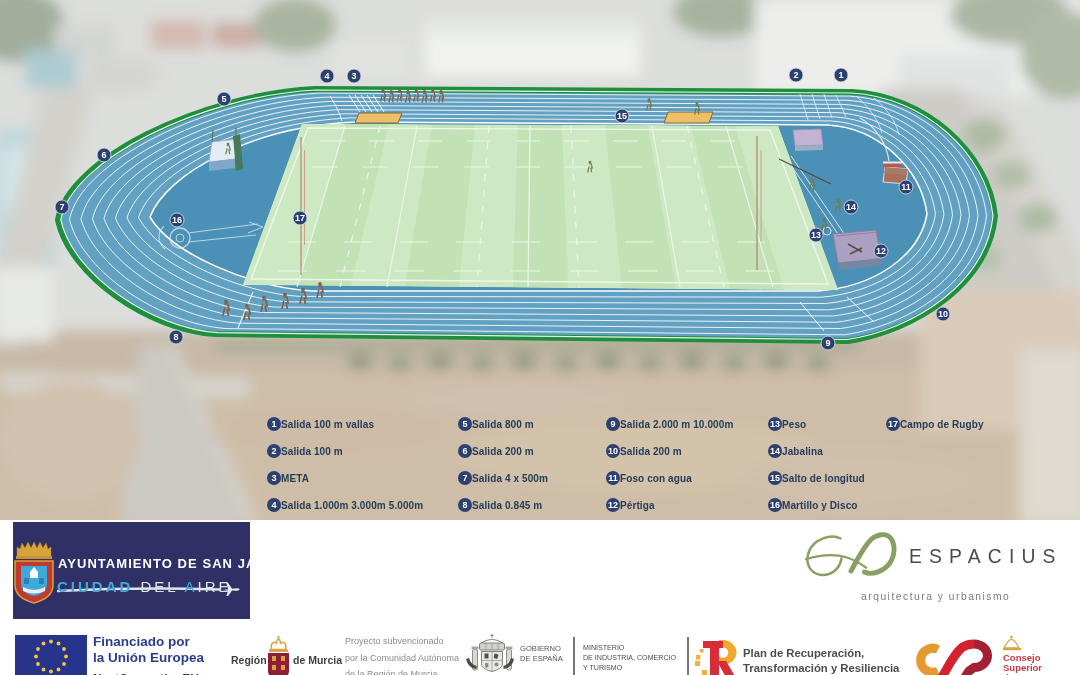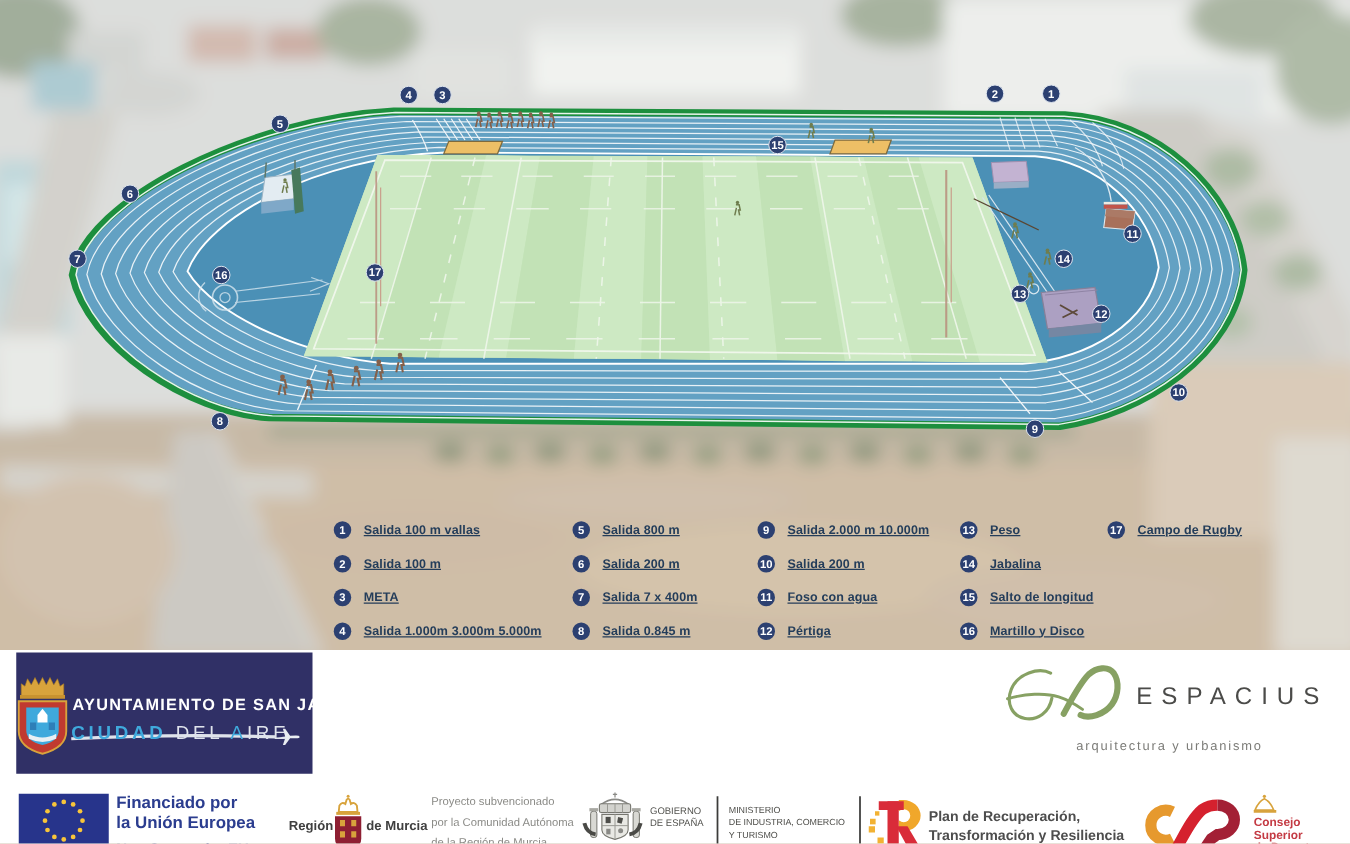--- a/index.html
+++ b/index.html
@@ -1,20 +1,20 @@
 <!DOCTYPE html>
 <html><head><meta charset="utf-8">
 <style>
 html,body{margin:0;padding:0;background:#fff;}
 #page{position:relative;width:1080px;height:675px;overflow:hidden;font-family:"Liberation Sans",sans-serif;background:#d8d3ca;}
 #page svg{position:absolute;left:0;top:0;}
 .li{position:absolute;white-space:nowrap;display:flex;align-items:center;}
 .ln{width:14px;height:14px;border-radius:50%;background:#2c4071;color:#fff;font-size:9px;font-weight:bold;
 display:inline-flex;align-items:center;justify-content:center;flex:none;}
-.lt{margin-left:10px;font-size:10px;font-weight:bold;color:#243d5a;letter-spacing:0.1px;text-decoration:underline;}
+.lt{margin-left:0;font-size:10px;font-weight:bold;color:#243d5a;letter-spacing:0.1px;}
 </style></head>
 <body>
 <div id="page">
 
 <svg width="1080" height="675" viewBox="0 0 1080 675">
 <defs>
         <filter id="b6" x="-20%" y="-20%" width="140%" height="140%">
           <feGaussianBlur stdDeviation="7"></feGaussianBlur>
         </filter>
       </defs>
@@ -436,21 +436,21 @@
       <span class="lt">Salida 800 m</span>
     </div>
 
 <div class="li" style="left:458px;top:444px">
       <span class="ln">6</span>
       <span class="lt">Salida 200 m</span>
     </div>
 
 <div class="li" style="left:458px;top:471px">
       <span class="ln">7</span>
-      <span class="lt">Salida 7 x 400m</span>
+      <span class="lt">Salida 4 x 500m</span>
     </div>
 
 <div class="li" style="left:458px;top:498px">
       <span class="ln">8</span>
       <span class="lt">Salida 0.845 m</span>
     </div>
 
 <div class="li" style="left:606px;top:417px">
       <span class="ln">9</span>
       <span class="lt">Salida 2.000 m 10.000m</span>

